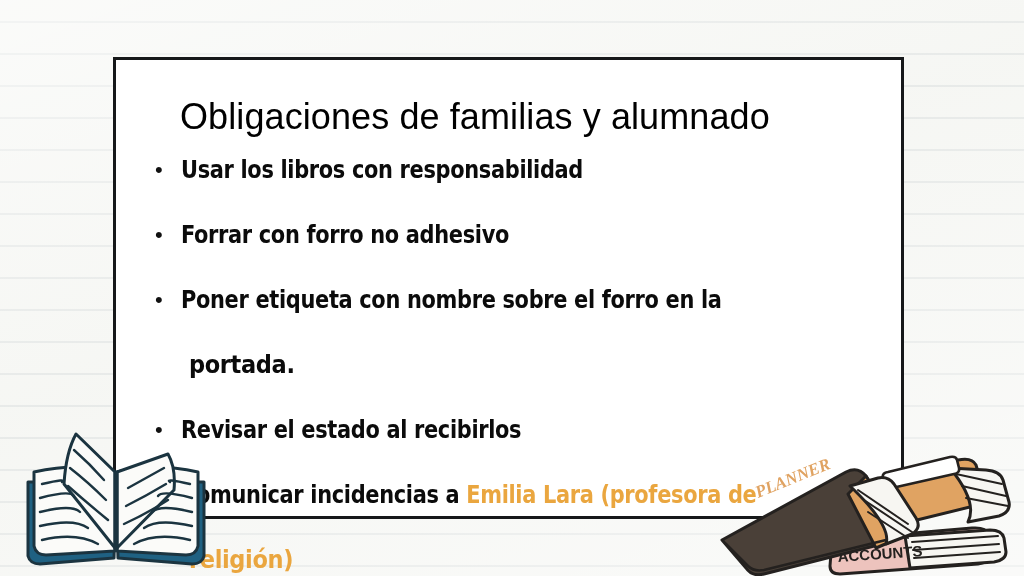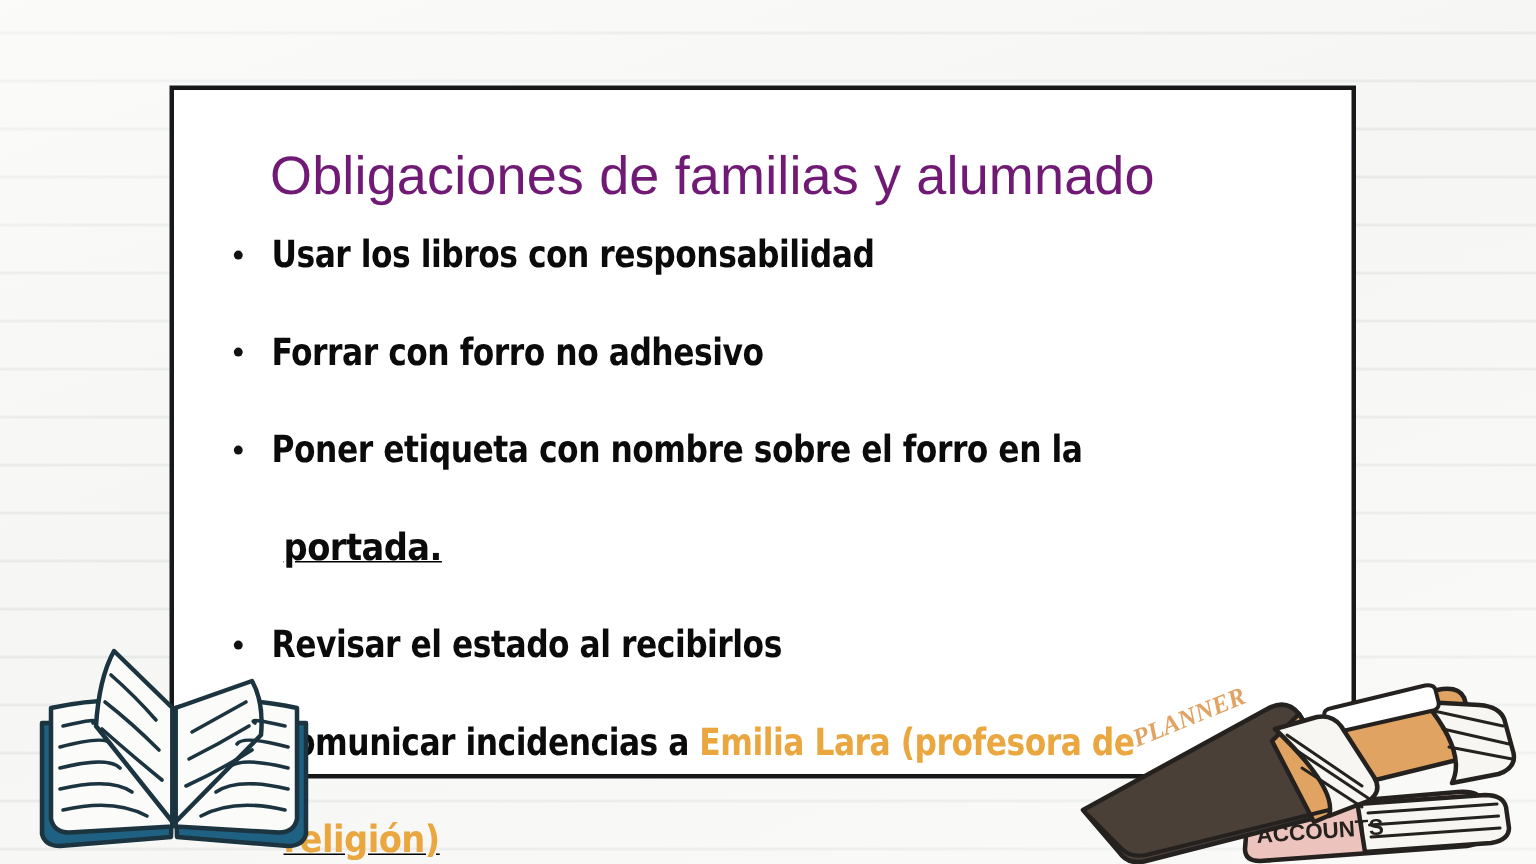--- a/index.html
+++ b/index.html
@@ -43,21 +43,21 @@
     border:3px solid #16181a;
   }
 
   
   #title {
     position:absolute;
     left:180px; top:96px;
     width:720px;
     font-size:36px;
     font-weight:400;
-    color:#701a75;
+    color:#000000;
     letter-spacing:.1px;
     white-space:nowrap;
   }
 
   
   #bullets {
     position:absolute;
     left:155px; top:155px;
     width:800px;
   }
@@ -84,21 +84,20 @@
     letter-spacing:-.35px;
     color:#0b0b0b;
     white-space:nowrap;
     transform:scaleX(.93);
     transform-origin:left center;
   }
   .bullet-cont {
     position:relative;
     height:65px;
     padding-left:26px;
-    text-decoration:underline;
   }
   .bullet-cont .bullet-text { padding-left:8px; }
   .hl-orange { color:#eaa63f; }
 
   
   #book-open {
     position:absolute;
     left:18px; top:424px;
     width:196px; height:152px;
   }

